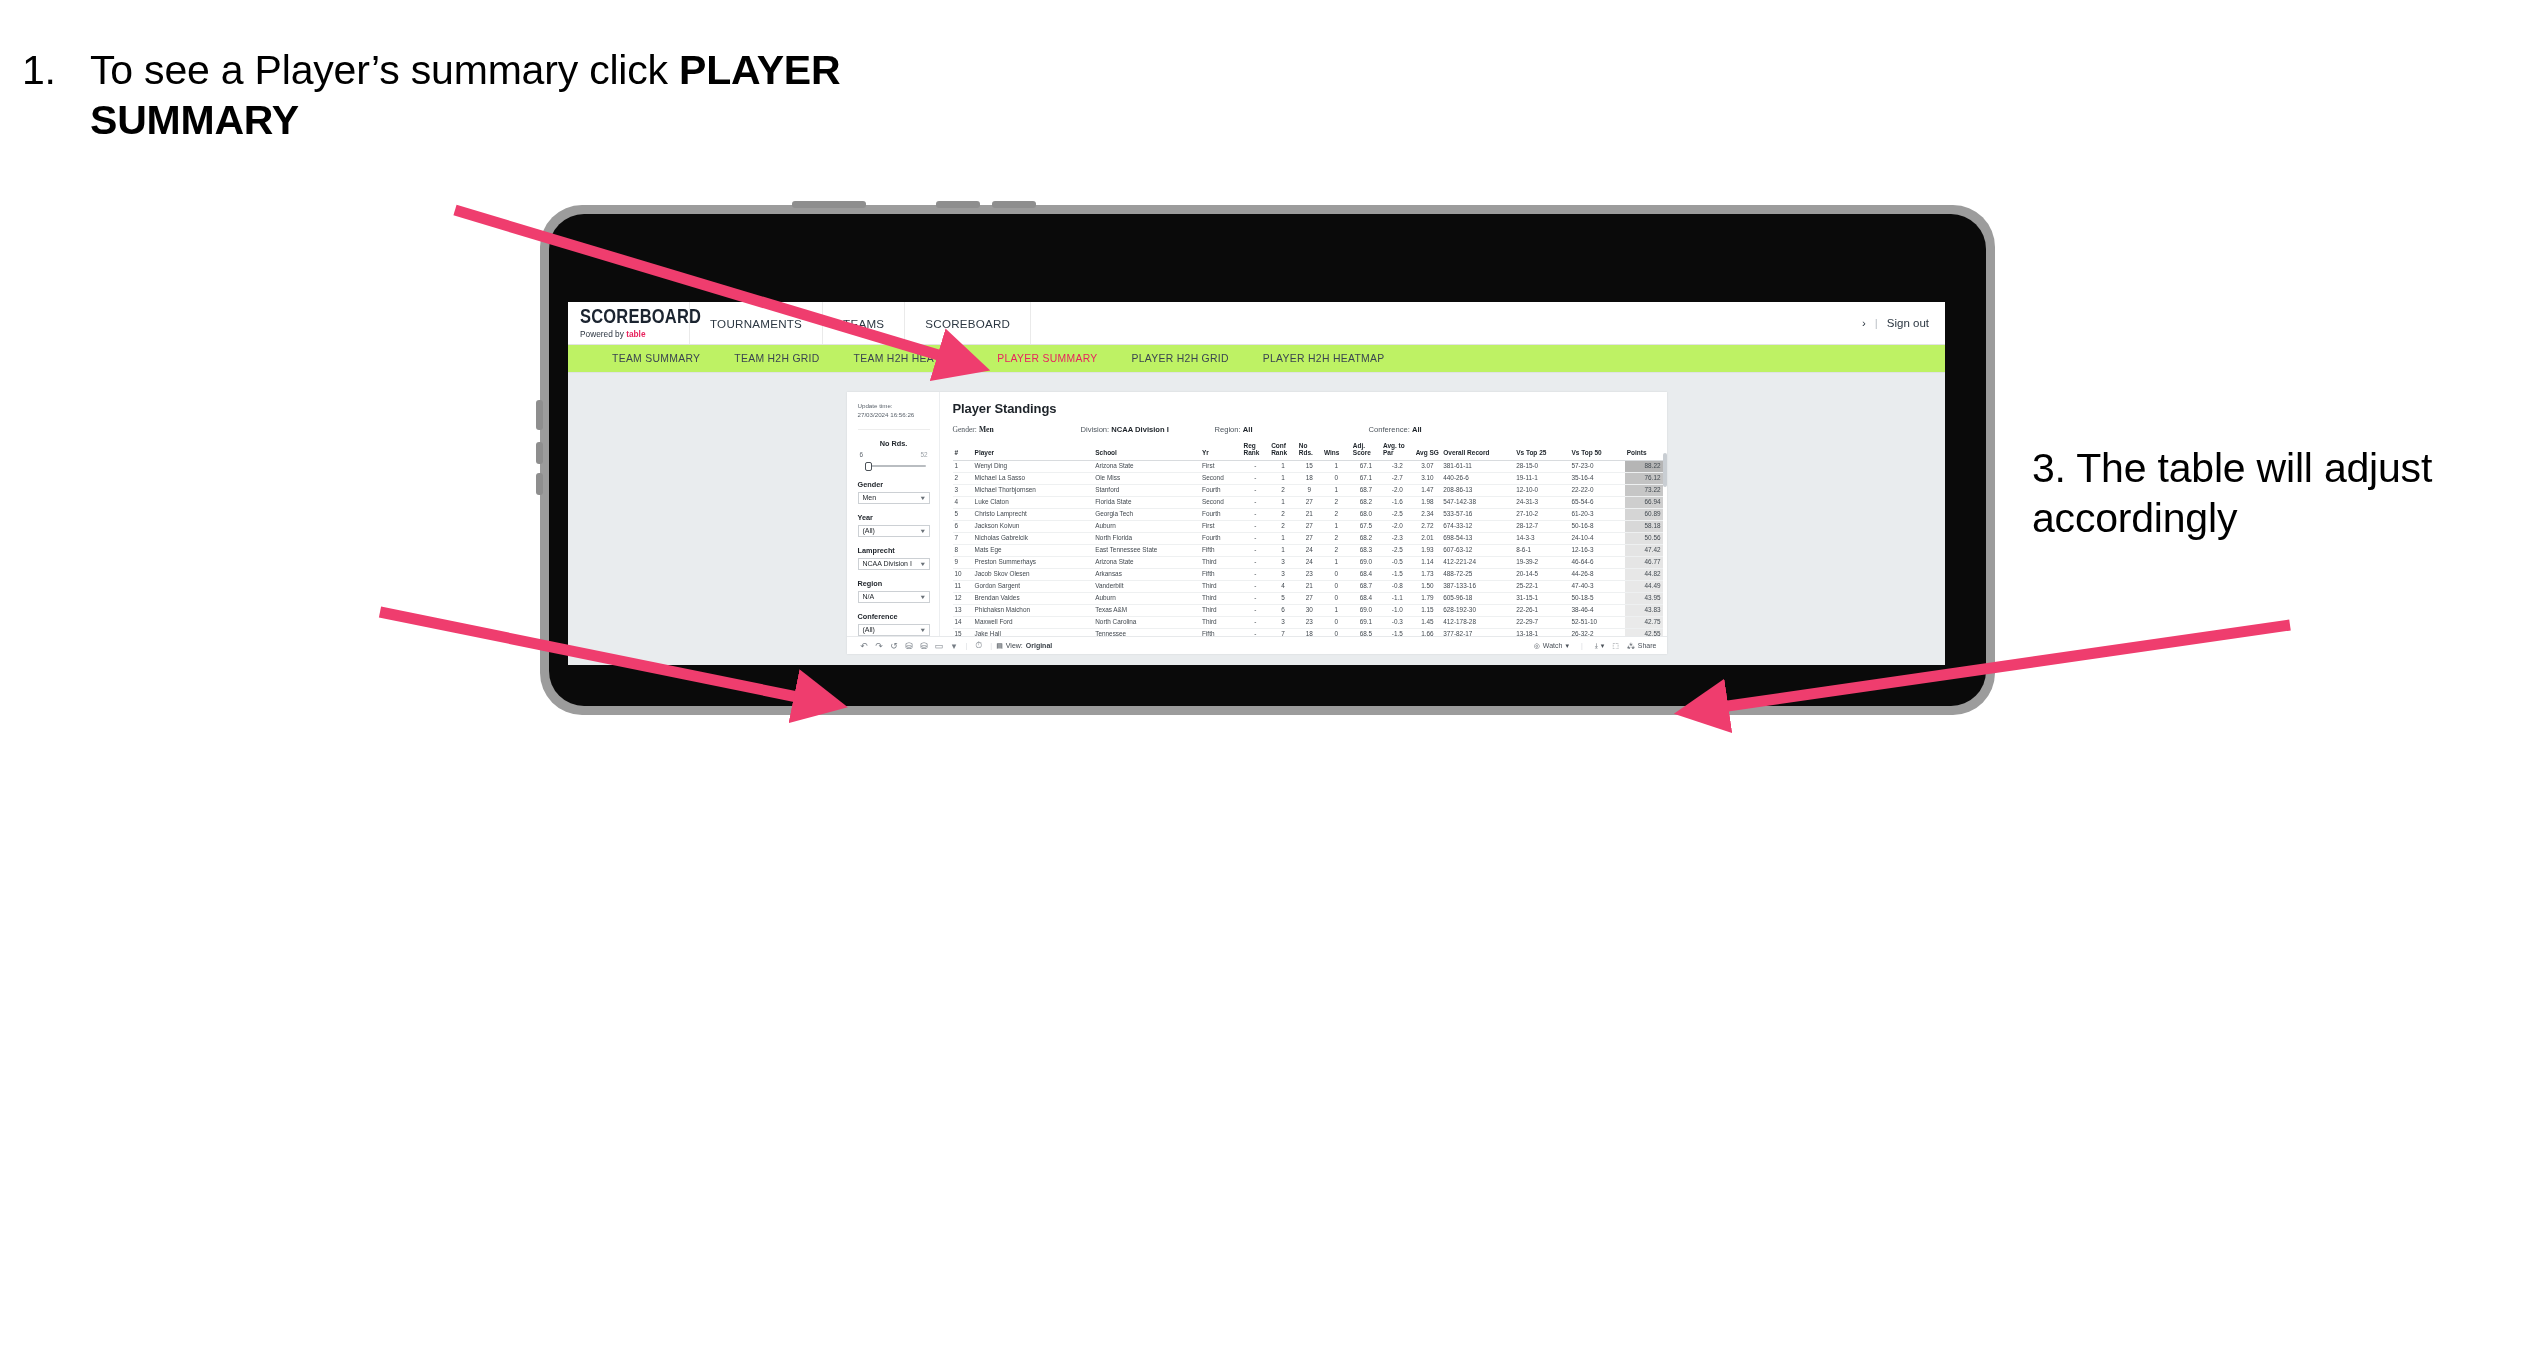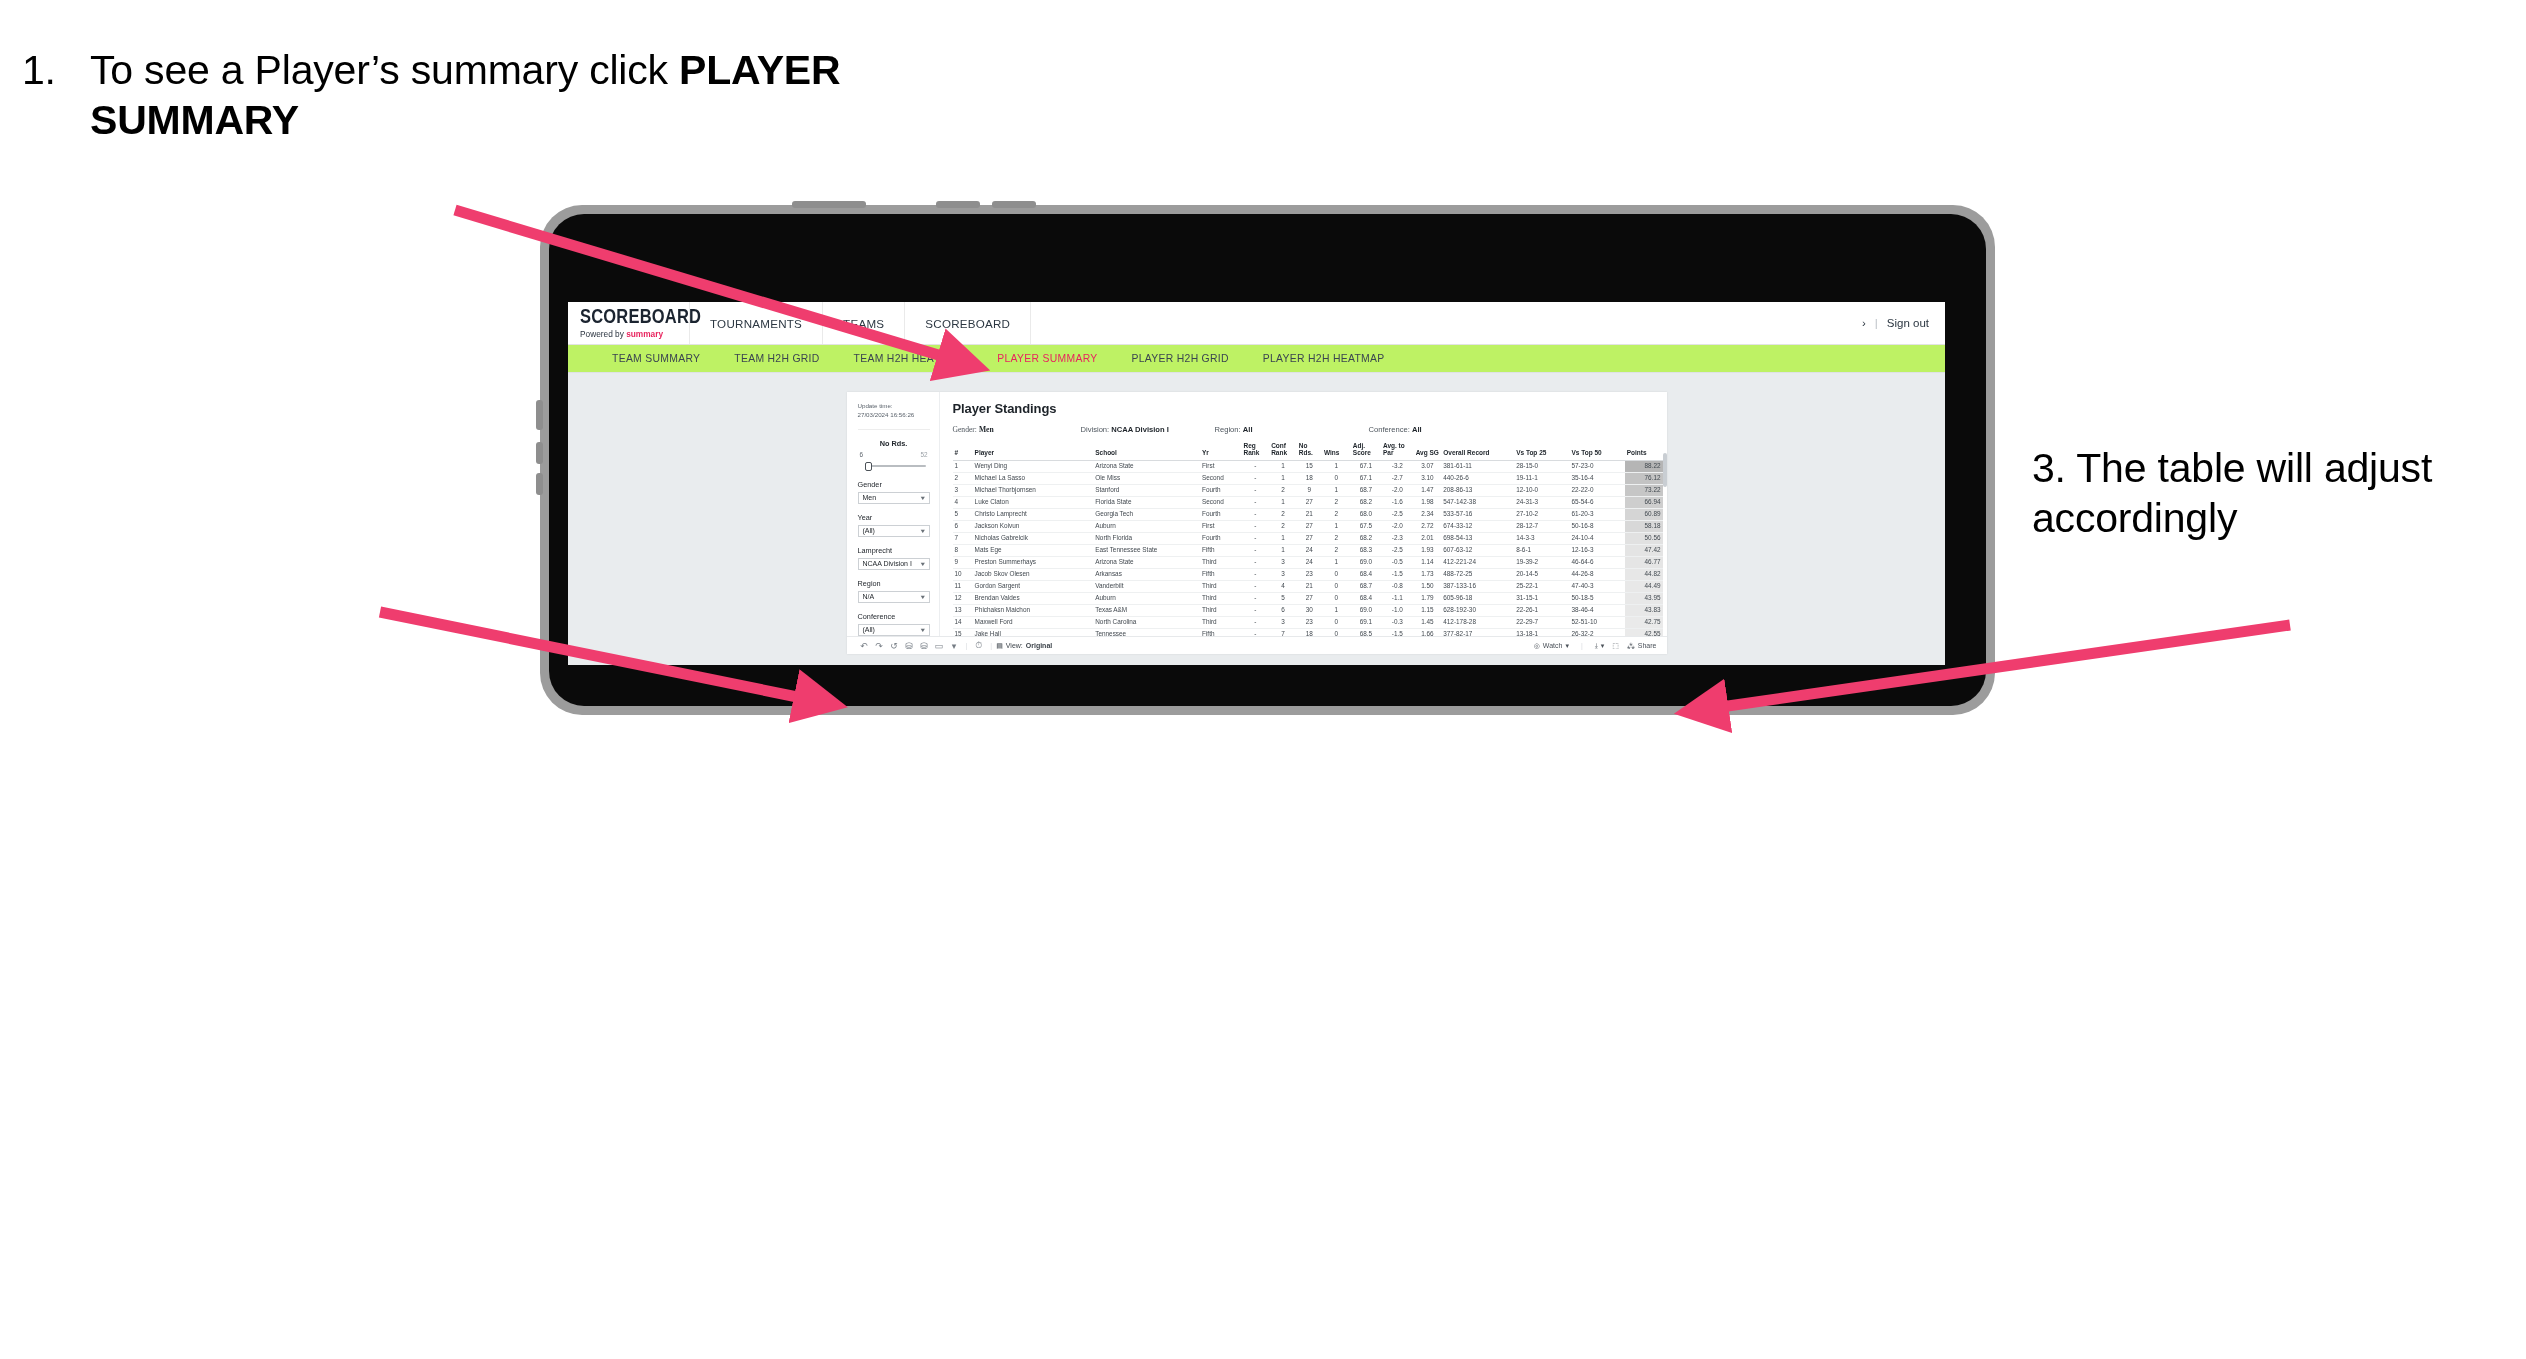--- a/index.html
+++ b/index.html
@@ -133,21 +133,21 @@
     width: 93px; border-right: 1px solid #eceef0;
     padding: 9px 9px 0 11px; display: flex; flex-direction: column;
   }
   .upd {
     font-size: 6.2px; color: #5b636c; line-height: 1.5;
     padding-bottom: 9px; border-bottom: 1px solid #ededed;
   }
   .fgroup { margin-top: 9px; }
   .fgroup.slider-g { margin-top: 9px; }
   .flabel {
-    font-size: 7.3px; color: #23282e; font-weight: 400; margin-bottom: 3px;
+    font-size: 7.3px; color: #23282e; font-weight: 700; margin-bottom: 3px;
   }
   .flabel.center { text-align: center; font-weight: 700; }
   .slider-vals {
     display: flex; justify-content: space-between;
     font-size: 6.4px; color: #5d646c; padding: 0 2px 2px 2px;
   }
   .slider-vals .hi { color: #9aa0a6; }
   .slider-track {
     position: relative; height: 10px; margin: 1px 4px 0 4px;
   }
@@ -251,21 +251,21 @@
     <div class="tab-btn btn-side1"></div>
     <div class="tab-btn btn-side2"></div>
     <div class="tab-btn btn-side3"></div>
     <div class="tab-bezel"></div>
 
     <div id="screen">
 
       <div class="appbar">
         <div class="brand">
           <div class="bname">SCOREBOARD</div>
-          <div class="bsub"><span>Powered by </span><span class="clippd">summary</span></div>
+          <div class="bsub"><span>Powered by </span><span class="clippd">table</span></div>
         </div>
         <div class="navitem">TOURNAMENTS</div>
         <div class="navitem">TEAMS</div>
         <div class="navitem">SCOREBOARD</div>
         <div class="spacer"></div>
         <div class="appbar-right">
           <span>›</span>
           <span class="sep">|</span>
           <span>Sign out</span>
         </div>

